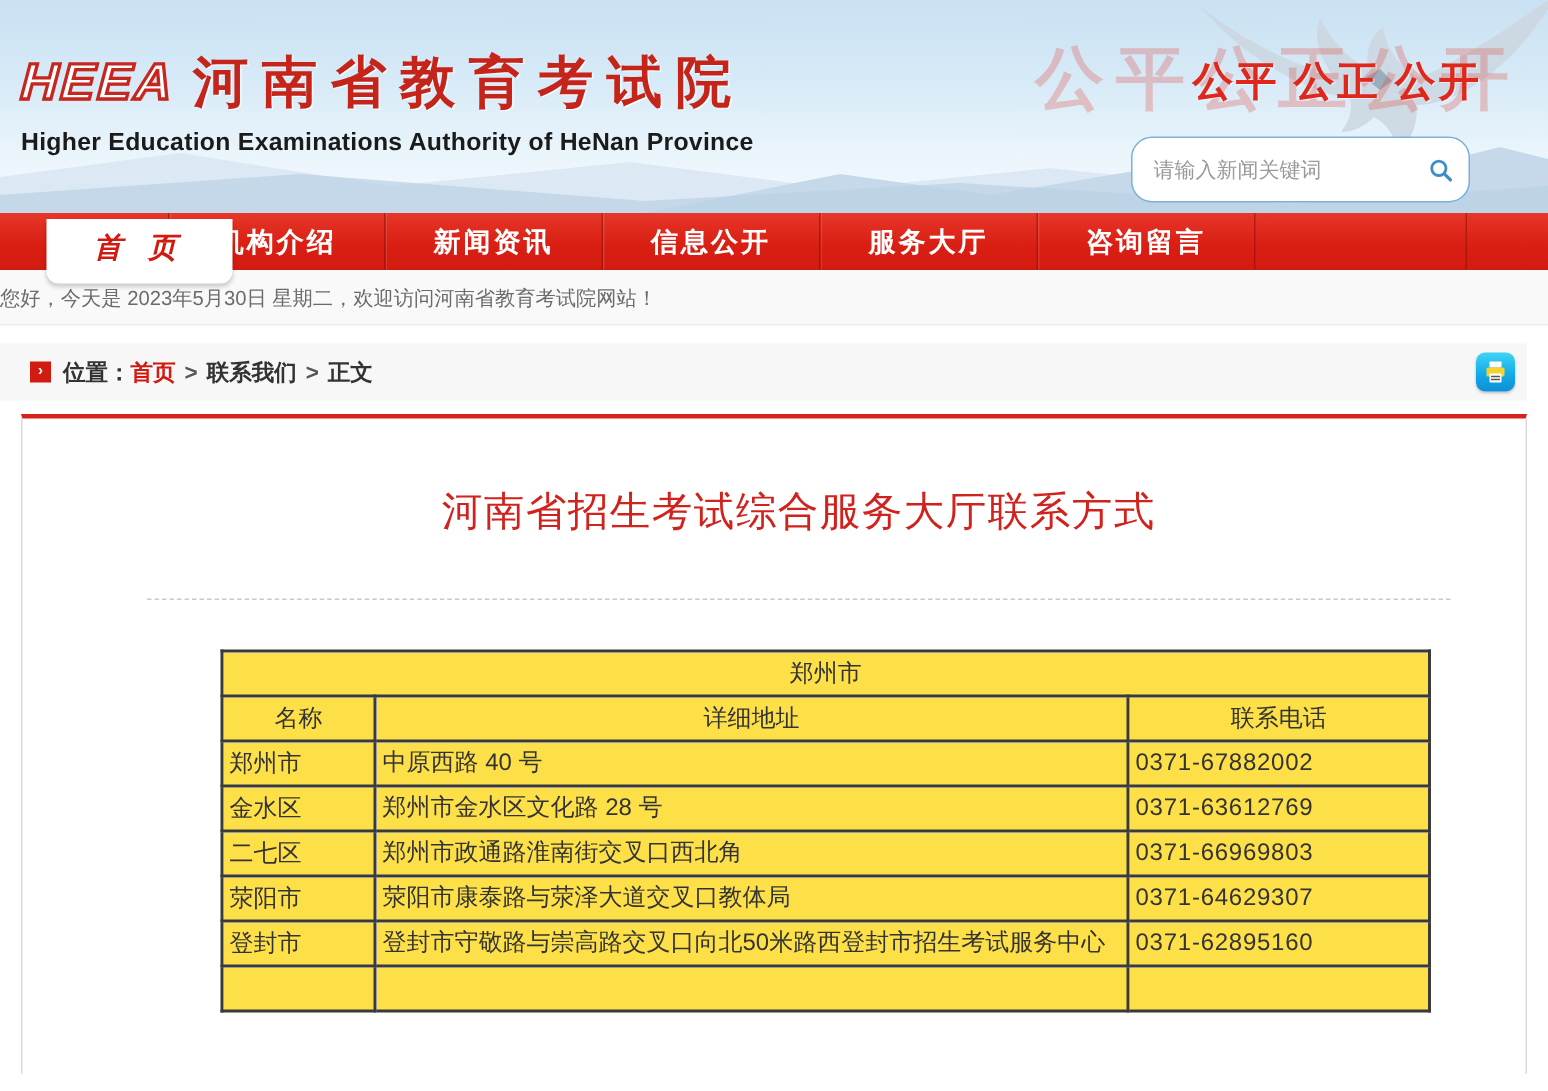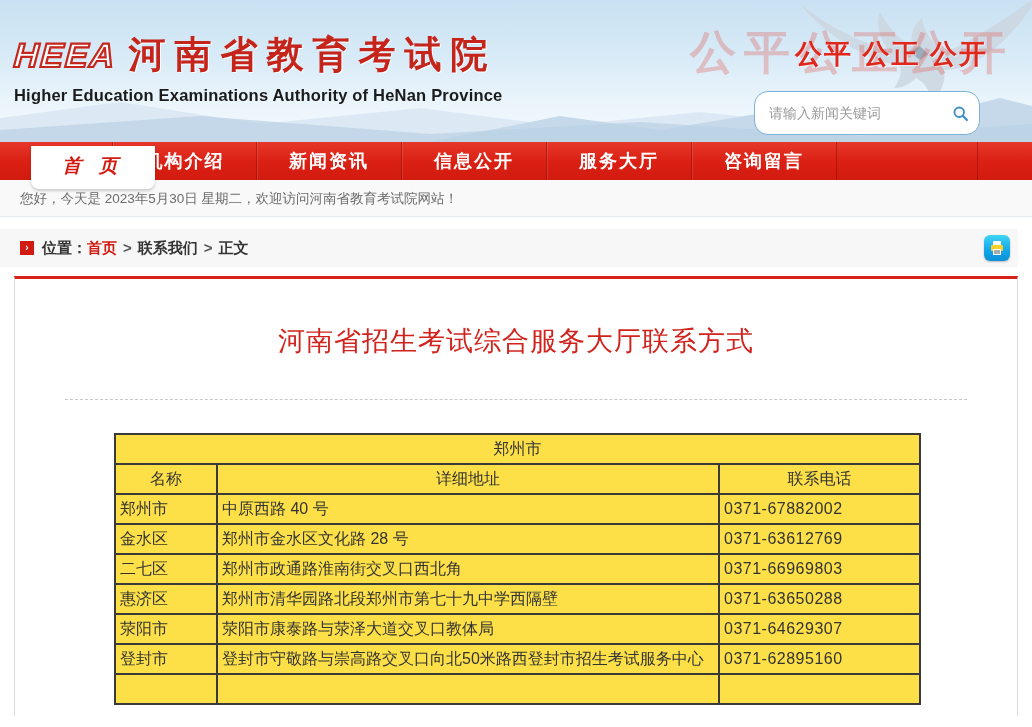--- a/index.html
+++ b/index.html
@@ -37,38 +37,38 @@
     font-size:18px; font-weight:bold; letter-spacing:2px; border-right:1px solid rgba(140,15,8,.55);
     box-shadow:inset 1px 0 0 rgba(255,255,255,.12); cursor:pointer; }
   .nav-item:first-child { border-left:1px solid rgba(140,15,8,.55); }
   .nav-filler { flex:0 0 141px; border-right:1px solid rgba(140,15,8,.55); }
   .nav-tab-active { position:absolute; left:31px; top:4px; width:124px; height:43px; background:#fff;
     color:#d21b10; font-size:19px; font-weight:bold; letter-spacing:6px; text-align:center; line-height:40px;
     border-radius:0 0 8px 8px; box-shadow:0 2px 3px rgba(0,0,0,.18); cursor:pointer; z-index:6;font-style:italic; }
 
   
   .greeting { width:100%; height:37px; line-height:37px; background:#f9f9f9; border-bottom:1px solid #e4edf3;
-    color:#6b6b6b; font-size:13.5px; padding-left:20px; }
+    color:#6b6b6b; font-size:13.5px; }
 
   
   .crumb-bar { position:relative; margin:12px 14px 0 0; height:38px; background:#f7f7f7;
     display:flex; align-items:center; padding-left:20px; }
   .crumb-arrow { width:14px; height:14px; background:#d21b10; color:#fff; font-size:10px; font-weight:bold;
     text-align:center; line-height:14px; margin-right:8px; }
   .crumb-text { font-size:15px; font-weight:bold; color:#333; }
   .crumb-text .sep { color:#555; margin:0 6px; font-weight:bold; }
   .crumb-link-home { color:#d21b10; cursor:pointer; }
   .crumb-link { color:#333; cursor:pointer;font-family:Liberation Serif, serif; }
   .print-btn { position:absolute; right:8px; top:6px; width:26px; height:26px; border-radius:6px;
     background:linear-gradient(180deg,#3fd4f5 0%,#12a6e8 60%,#0d8fd6 100%); cursor:pointer;
     display:flex; align-items:center; justify-content:center; box-shadow:0 1px 2px rgba(0,0,0,.25); }
 
   
   .content { margin:9px 14px 0 14px; height:440px; border-top:3px solid #d8211a;
-    border-left:1px solid #dcdcdc; border-right:1px solid #dcdcdc; background:#fff; }
+    border-left:1px solid #dcdcdc; border-right:1px solid #dcdcdc; background:#fff;padding-left:33px; }
   .article-title { margin-top:44px; text-align:center; color:#d0231d; font-size:27px;
     font-weight:500; letter-spacing:1px; }
   .dotted-sep { margin:40px 50px 0 50px; border:none; border-top:1px dashed #c9c9c9; height:0; }
 
   table.contact { border-collapse:collapse; margin:33px 0 0 99px; table-layout:fixed; width:805px;
     font-size:16px; color:#333; }
   table.contact td { border:2px solid #3a3a3a; height:30px; padding:2px 4px; background:#fde047;
     overflow:hidden; }
   td.region-cell { text-align:center; font-size:16px; }
   tr.col-head td { text-align:center; }
@@ -166,25 +166,20 @@
             <td class="cell-name">金水区</td>
             <td class="cell-addr">郑州市金水区文化路 28 号</td>
             <td class="cell-phone">0371-63612769</td>
           </tr>
           <tr>
             <td class="cell-name">二七区</td>
             <td class="cell-addr">郑州市政通路淮南街交叉口西北角</td>
             <td class="cell-phone">0371-66969803</td>
           </tr>
           <tr>
-            <td class="cell-name">惠济区</td>
-            <td class="cell-addr">郑州市清华园路北段郑州市第七十九中学西隔壁</td>
-            <td class="cell-phone">0371-63650288</td>
-          </tr>
-          <tr>
             <td class="cell-name">荥阳市</td>
             <td class="cell-addr">荥阳市康泰路与荥泽大道交叉口教体局</td>
             <td class="cell-phone">0371-64629307</td>
           </tr>
           <tr>
             <td class="cell-name">登封市</td>
             <td class="cell-addr">登封市守敬路与崇高路交叉口向北50米路西登封市招生考试服务中心</td>
             <td class="cell-phone">0371-62895160</td>
           </tr>
           <tr>

